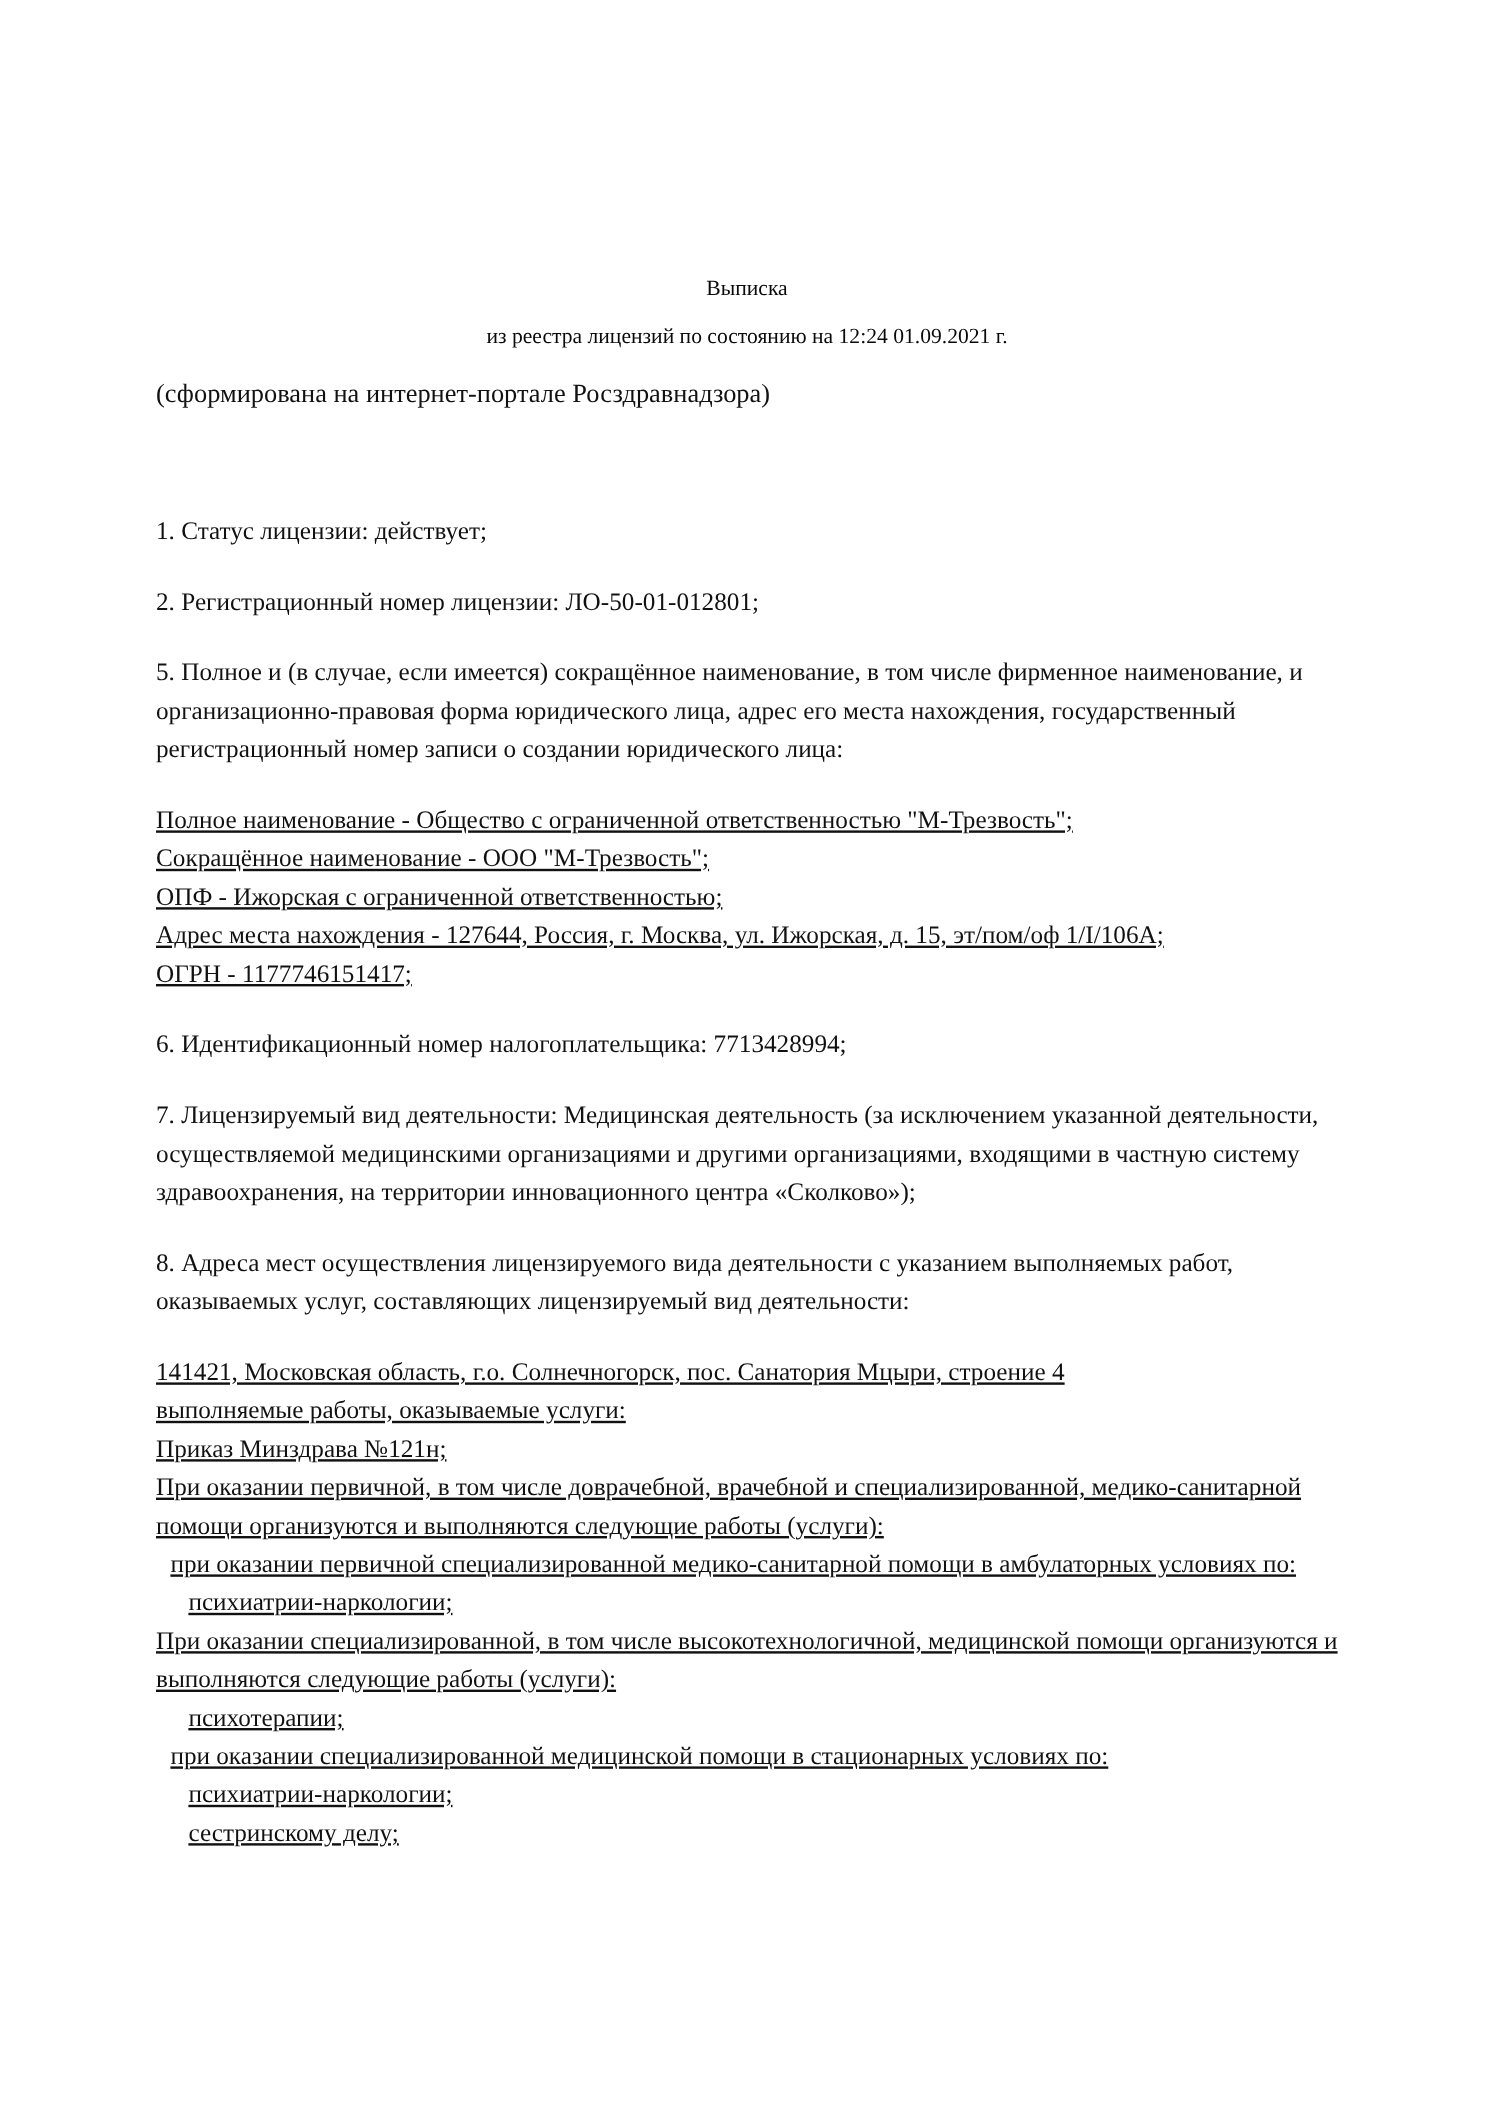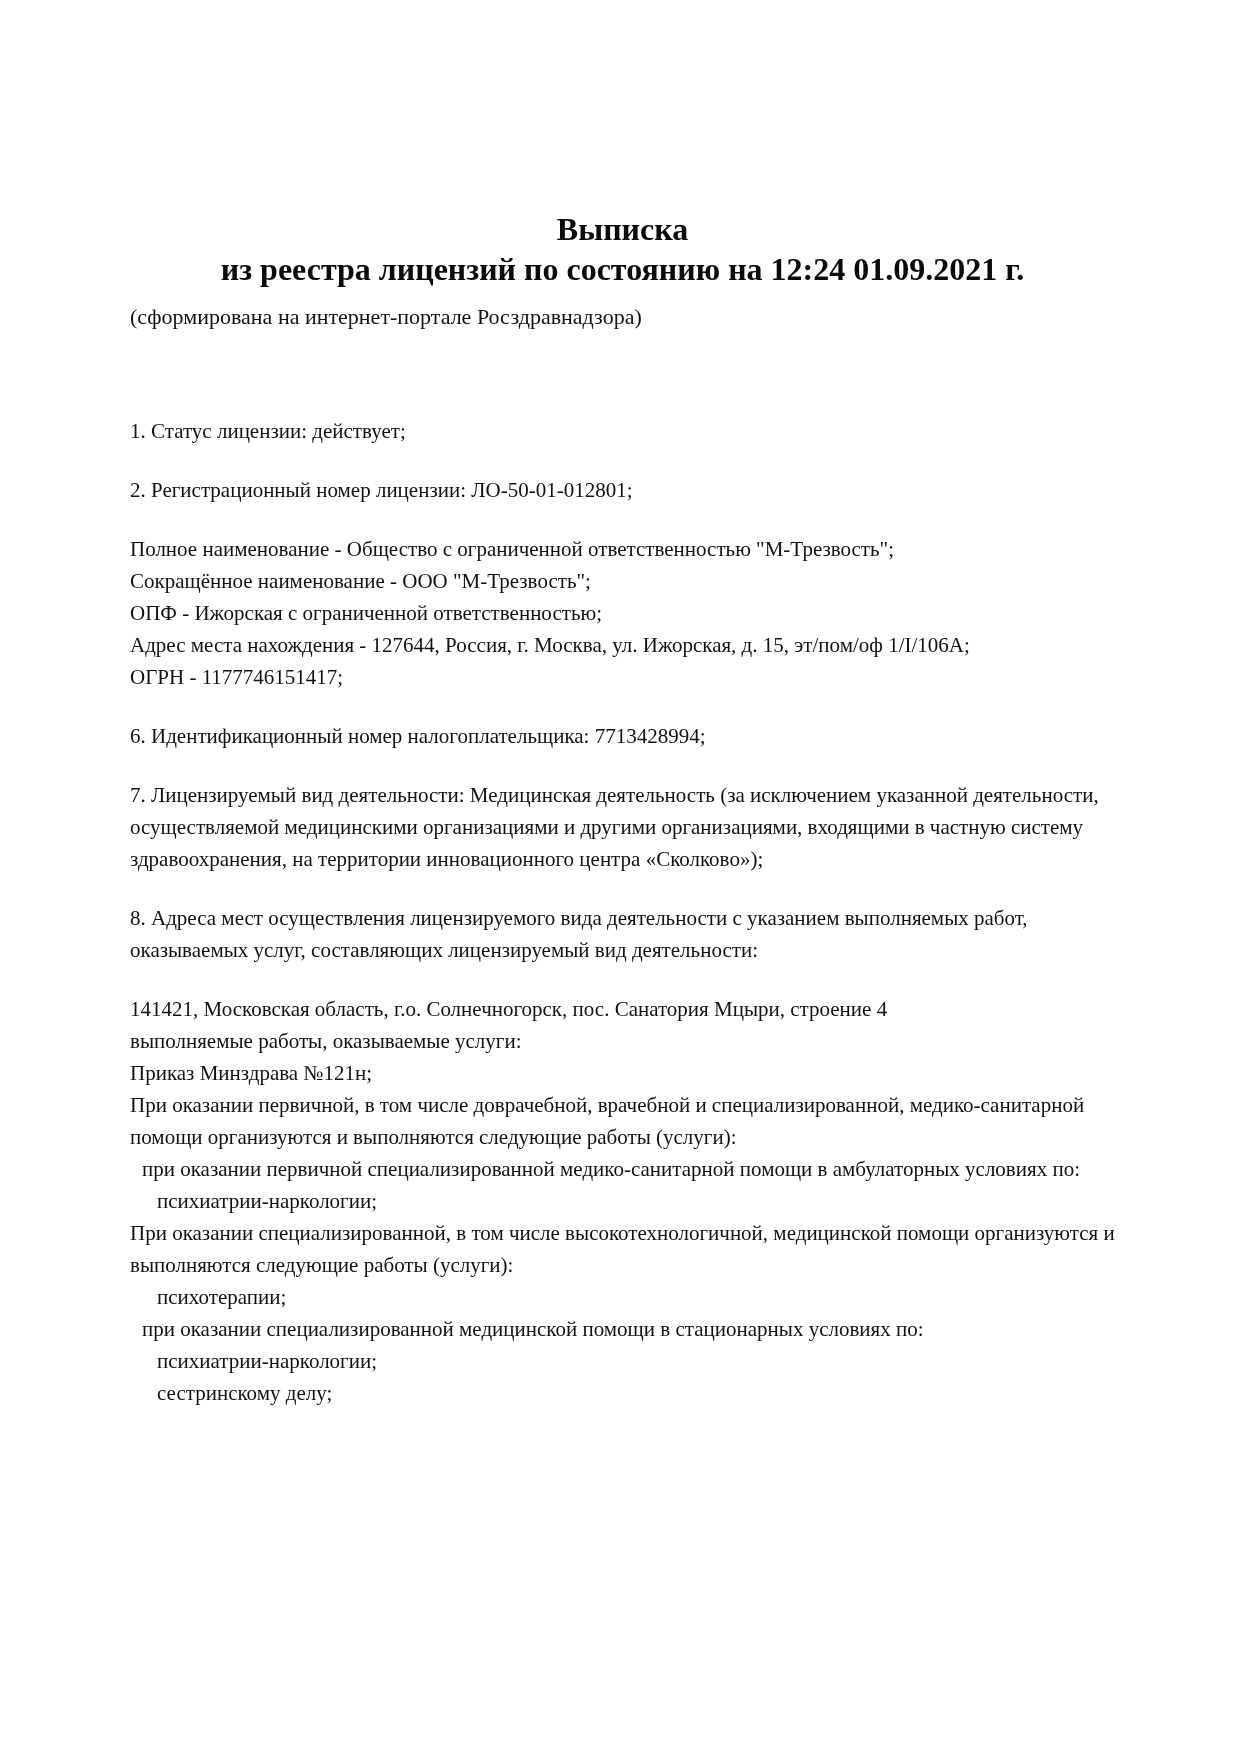--- a/index.html
+++ b/index.html
@@ -13,41 +13,42 @@
     height: 1755px;
     margin: 0 auto;
     background: #ffffff;
     color: #111111;
     font-family: "Liberation Serif", "DejaVu Serif", serif;
     box-sizing: border-box;
     padding: 205px 125px 0 130px;
     overflow: hidden;
   }
   .doc-title {
-    margin: 4px;
+    margin: 15px;
     text-align: center;
-    font-size: 32px;
+    font-size: 18px;
     line-height: 40px;
-    font-weight: bold;
+    font-weight: normal;
     color: #0a0a0a;
   }
   .gen-note {
     margin: 16px 0 86px 0;
     text-align: left;
     font-size: 22px;
     line-height: 24px;
   }
   .para {
     margin: 0 0 27px 0;
     font-size: 21px;
     line-height: 32px;
     text-align: left;
   }
   .group {
     margin: 0 0 27px 0;
+    text-decoration: underline;
   }
   .line {
     margin: 0;
     font-size: 21px;
     line-height: 32px;
     text-align: left;
   }
   .nowrap { white-space: nowrap; }
   .indent-1 { text-indent: 12px; }
   .indent-2 { text-indent: 27px; }
@@ -63,20 +64,21 @@
   </h1>
 
   <p class="gen-note">(сформирована на интернет-портале Росздравнадзора)</p>
 
   <p class="para">1. Статус лицензии: действует;</p>
 
   <p class="para">2. Регистрационный номер лицензии: ЛО-50-01-012801;</p>
 
 
 
+  <p class="para">5. Полное и (в случае, если имеется) сокращённое наименование, в том числе фирменное наименование, и организационно-правовая форма юридического лица, адрес его места нахождения, государственный регистрационный номер записи о создании юридического лица:</p>
 
   <div class="group">
     <p class="line">Полное наименование - Общество с ограниченной ответственностью "М-Трезвость";</p>
     <p class="line">Сокращённое наименование - ООО "М-Трезвость";</p>
     <p class="line">ОПФ - Ижорская с ограниченной ответственностью;</p>
     <p class="line nowrap">Адрес места нахождения - 127644, Россия, г. Москва, ул. Ижорская, д. 15, эт/пом/оф 1/I/106А;</p>
     <p class="line">ОГРН - 1177746151417;</p>
   </div>
 
   <p class="para">6. Идентификационный номер налогоплательщика: 7713428994;</p>

